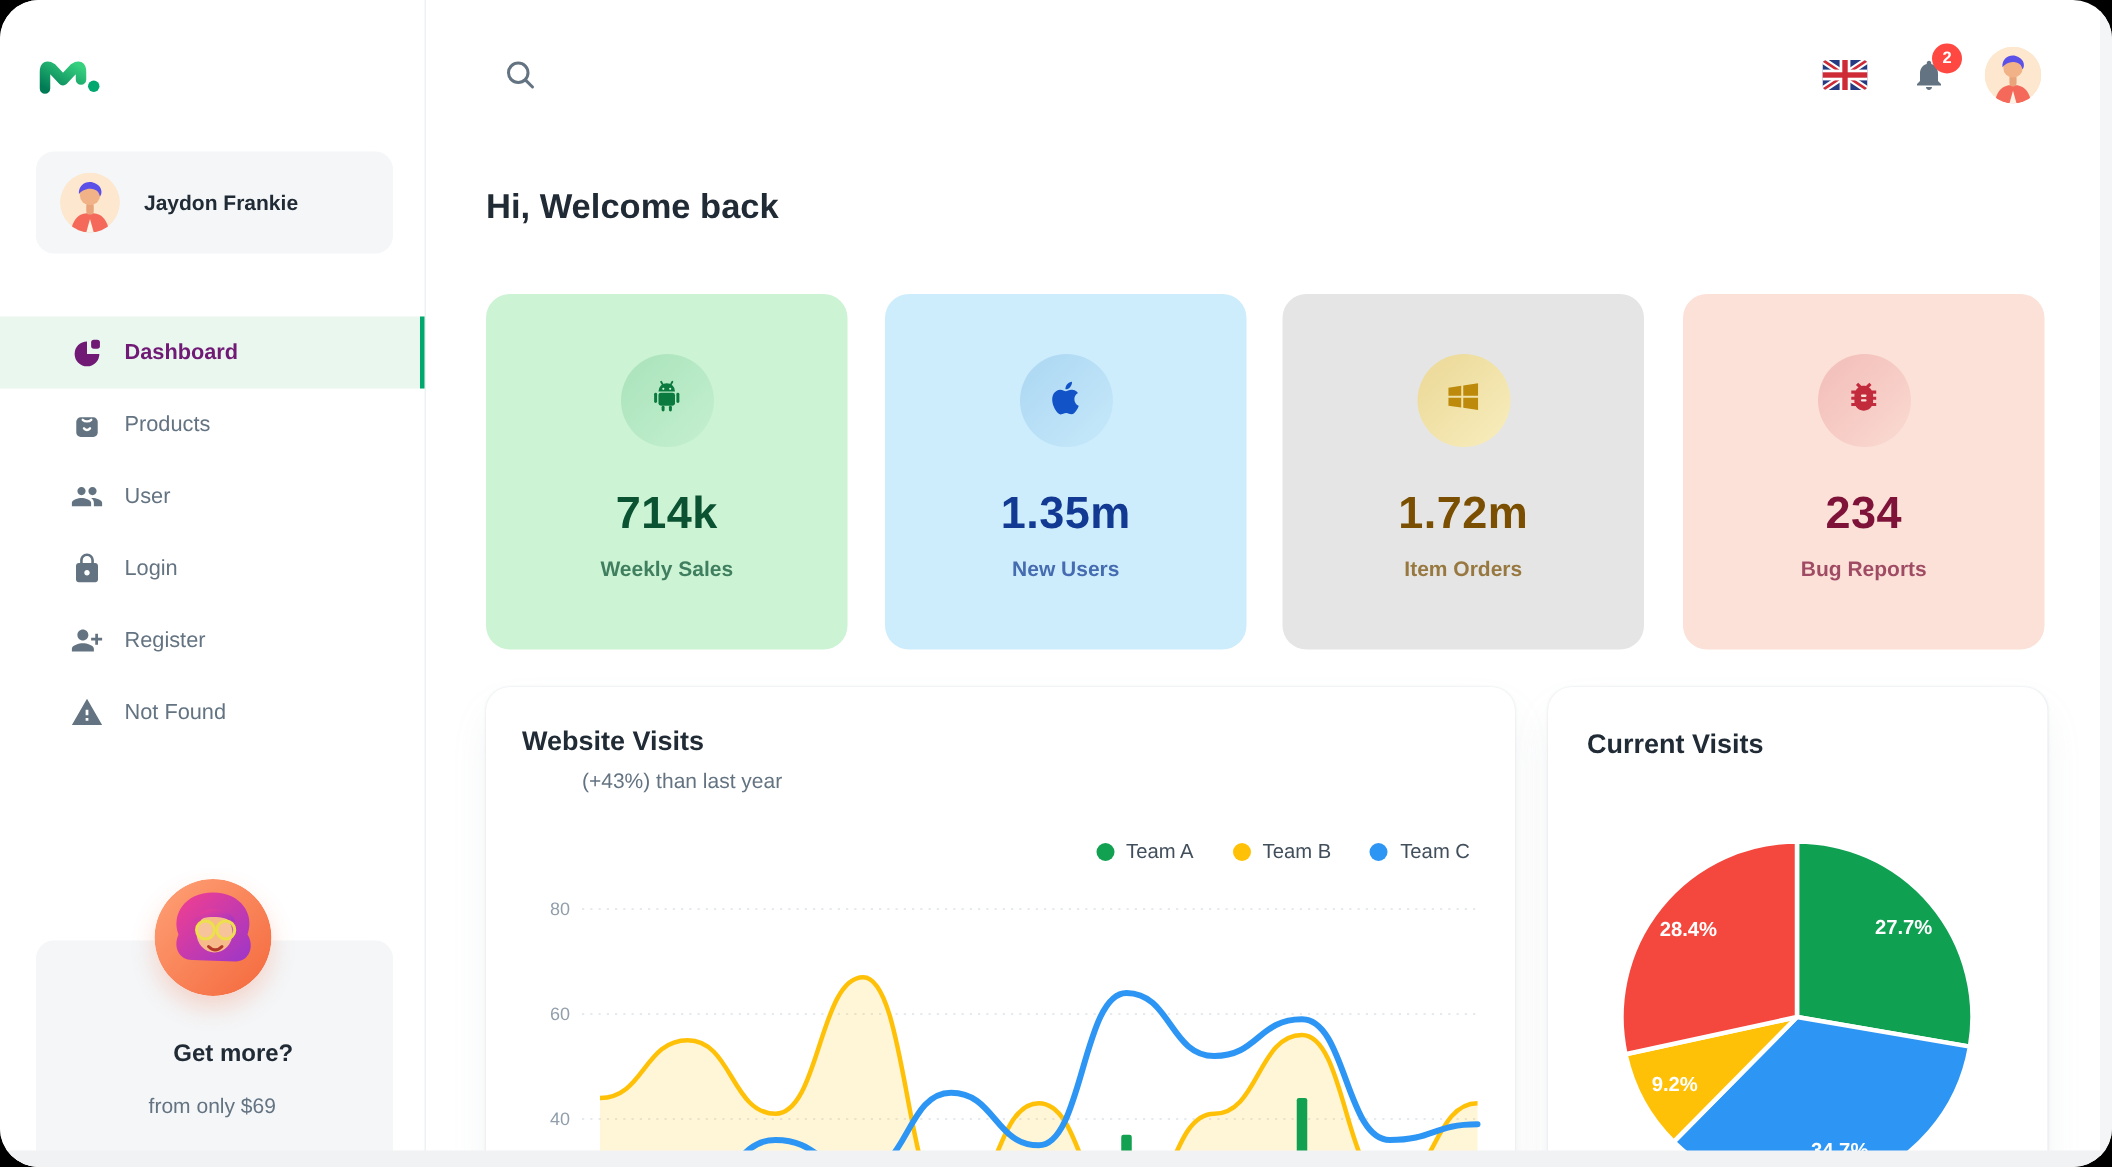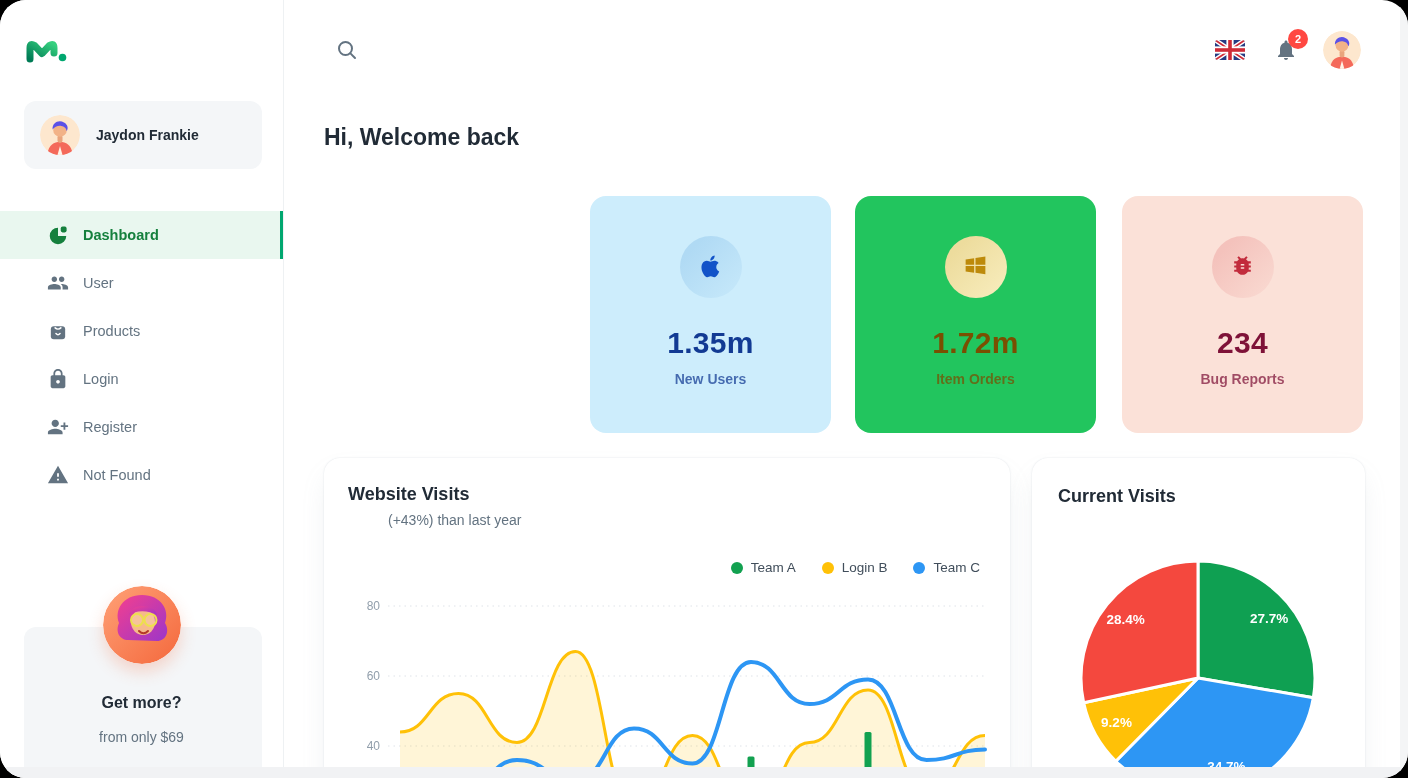--- a/index.html
+++ b/index.html
@@ -11,25 +11,25 @@
   
   .sidebar{position:absolute;left:0;top:0;bottom:0;width:283px;background:#fff;border-right:1px solid #EEF1F3;z-index:5;}
   .logo{position:absolute;left:24px;top:32px;width:48px;height:34px;}
   .user-card{position:absolute;left:24px;top:101px;width:238px;height:68px;border-radius:12px;background:#F4F6F8;display:flex;align-items:center;padding-left:16px;box-sizing:border-box;cursor:pointer;}
   .user-card .avatar{width:40px;height:40px;border-radius:50%;overflow:hidden;flex:0 0 auto;}
   .user-name{margin-left:16px;font-size:14px;font-weight:700;color:#212B36;text-align:center;}
   .nav{position:absolute;left:0;top:211px;width:283px;}
   .nav-item{position:relative;height:48px;display:flex;align-items:center;padding-left:47px;box-sizing:border-box;color:#637381;font-size:14.5px;font-weight:500;cursor:pointer;}
   .nav-item .nicon{width:22px;height:22px;margin-right:14px;display:flex;align-items:center;justify-content:center;}
   .nav-item svg{width:22px;height:22px;fill:currentColor;}
-  .nav-item.active{background:#E9F7EF;color:#15803d;font-weight:700;}
+  .nav-item.active{background:#E9F7EF;color:#701a75;font-weight:700;}
   .nav-item.active::after{content:"";position:absolute;right:0;top:0;bottom:0;width:3px;background:#00A76F;}
   .promo-card{position:absolute;left:24px;top:627px;width:238px;height:160px;border-radius:12px;background:#F4F6F8;cursor:pointer;}
   .promo-avatar{position:absolute;left:50%;transform:translateX(-50%);top:586px;width:78px;height:78px;border-radius:50%;overflow:hidden;box-shadow:0 8px 16px rgba(244,104,60,.24);z-index:6;}
-  .promo-title{position:absolute;width:100%;text-align:center;top:694px;font-size:16px;font-weight:700;color:#212B36;}
+  .promo-title{position:absolute;width:100%;text-align:center;top:694px;font-size:16px;font-weight:700;color:#212B36;padding-left:14px;}
   .promo-sub{position:absolute;width:100%;text-align:center;top:729px;font-size:14px;color:#637381;}
   
   .search-btn{position:absolute;left:335px;top:38px;width:24px;height:24px;cursor:pointer;z-index:10;}
   .flag-btn{position:absolute;left:1215px;top:40px;width:30px;height:20px;cursor:pointer;z-index:10;}
   .bell-btn{position:absolute;left:1274px;top:38px;width:24px;height:24px;cursor:pointer;z-index:10;}
   .bell-btn svg{fill:#637381;width:24px;height:24px;}
   .badge{position:absolute;left:1288px;top:29px;min-width:20px;height:20px;border-radius:10px;background:#FF4842;color:#fff;font-size:11px;font-weight:700;display:flex;align-items:center;justify-content:center;z-index:11;}
   .top-avatar{position:absolute;left:1323px;top:31px;width:38px;height:38px;border-radius:50%;overflow:hidden;cursor:pointer;z-index:10;}
   
   .greeting{position:absolute;left:324px;top:124px;font-size:23px;font-weight:700;color:#212B36;}
@@ -90,34 +90,34 @@
           <svg viewBox="0 0 24 24">
               <path d="M12 13 L12 4 A9 9 0 1 0 21 13 Z"></path>
               <rect x="15" y="2.8" width="6.4" height="6.4" rx="2"></rect>
             </svg>
         </span>
         <span>Dashboard</span>
       </div>
       <div class="nav-item">
         <span class="nicon">
           <svg viewBox="0 0 24 24">
-              <path d="M16 11c1.66 0 2.99-1.34 2.99-3S17.66 5 16 5c-1.66 0-3 1.34-3 3s1.34 3 3 3zm-8 0c1.66 0 2.99-1.34 2.99-3S9.66 5 8 5C6.34 5 5 6.34 5 8s1.34 3 3 3zm0 2c-2.33 0-7 1.17-7 3.5V19h14v-2.5c0-2.33-4.67-3.5-7-3.5zm8 0c-.29 0-.62.02-.97.05 1.16.84 1.97 1.97 1.97 3.45V19h6v-2.5c0-2.33-4.67-3.5-7-3.5z"></path>
-            </svg>
-        </span>
-        <span>User</span>
-      </div>
-      <div class="nav-item">
-        <span class="nicon">
-          <svg viewBox="0 0 24 24">
               <rect x="4.2" y="6.8" width="15.6" height="14.2" rx="3.2"></rect>
               <path d="M8.9 8.6 a4.1 3.4 0 0 0 6.2 0" stroke="#fff" stroke-width="1.7" fill="none" stroke-linecap="round"></path>
               <path d="M9.8 14.8 q2.2 2.4 4.4 0" stroke="#fff" stroke-width="1.7" fill="none" stroke-linecap="round"></path>
             </svg>
         </span>
         <span>Products</span>
+      </div>
+      <div class="nav-item">
+        <span class="nicon">
+          <svg viewBox="0 0 24 24">
+              <path d="M16 11c1.66 0 2.99-1.34 2.99-3S17.66 5 16 5c-1.66 0-3 1.34-3 3s1.34 3 3 3zm-8 0c1.66 0 2.99-1.34 2.99-3S9.66 5 8 5C6.34 5 5 6.34 5 8s1.34 3 3 3zm0 2c-2.33 0-7 1.17-7 3.5V19h14v-2.5c0-2.33-4.67-3.5-7-3.5zm8 0c-.29 0-.62.02-.97.05 1.16.84 1.97 1.97 1.97 3.45V19h6v-2.5c0-2.33-4.67-3.5-7-3.5z"></path>
+            </svg>
+        </span>
+        <span>User</span>
       </div>
       <div class="nav-item">
         <span class="nicon">
           <svg viewBox="0 0 24 24">
               <path d="M18 8h-1V6c0-2.76-2.24-5-5-5S7 3.24 7 6v2H6c-1.1 0-2 .9-2 2v10c0 1.1.9 2 2 2h12c1.1 0 2-.9 2-2V10c0-1.1-.9-2-2-2zm-6 9c-1.1 0-2-.9-2-2s.9-2 2-2 2 .9 2 2-.9 2-2 2zm3.1-9H8.9V6c0-1.71 1.39-3.1 3.1-3.1 1.71 0 3.1 1.39 3.1 3.1v2z"></path>
             </svg>
         </span>
         <span>Login</span>
       </div>
       <div class="nav-item">
@@ -203,36 +203,56 @@
       <path d="M7 40 C9 29 14 27 20 27 C26 27 31 29 33 40 Z" fill="#F4695A"></path>
       <path d="M17.5 40 L20 31 L22.5 40 Z" fill="#FFF3E6"></path>
       <rect x="17.5" y="20" width="5" height="8" rx="2.4" fill="#E9A47C"></rect>
       <circle cx="20" cy="15" r="6.8" fill="#F2B287"></circle>
       <path d="M12.6 14.5 C12 7.5 19 4.5 24 7.5 C28 9.5 28.5 14 26.6 16 C26 12.5 24 11.5 21.5 11 C18 10.3 14.5 12 12.6 14.5 Z" fill="#5B51E8"></path>
     </svg>
   </div>
 
   <div class="greeting">Hi, Welcome back</div>
 
+  <div class="stat-card" style="left: 324px; background: rgb(203, 243, 212);">
+    <div class="stat-circle" style="background: linear-gradient(135deg, rgb(174, 229, 191) 20%, rgb(203, 243, 212) 120%); color: rgb(11, 122, 62);">
+      <span>
+        <svg viewBox="0 0 26 26" width="27" height="27">
+          <path d="M7.7 9.6 a5.3 5.3 0 0 1 10.6 0 Z"></path>
+          <line x1="9.4" y1="3.4" x2="10.4" y2="5.2" stroke="currentColor" stroke-width="1.2" stroke-linecap="round"></line>
+          <line x1="16.6" y1="3.4" x2="15.6" y2="5.2" stroke="currentColor" stroke-width="1.2" stroke-linecap="round"></line>
+          <circle cx="10.8" cy="7.9" r="0.7" fill="#CBF3D4"></circle>
+            <circle cx="15.2" cy="7.9" r="0.7" fill="#CBF3D4"></circle>
+          <rect x="7.7" y="10.4" width="10.6" height="8.4" rx="1.6"></rect>
+          <rect x="4.9" y="10.4" width="1.9" height="6.6" rx="0.95"></rect>
+            <rect x="19.2" y="10.4" width="1.9" height="6.6" rx="0.95"></rect>
+          <rect x="9.7" y="18.8" width="1.9" height="3.6" rx="0.95"></rect>
+            <rect x="14.4" y="18.8" width="1.9" height="3.6" rx="0.95"></rect>
+        </svg>
+      </span>
+    </div>
+    <div class="stat-value" style="color: rgb(10, 82, 49);">714k</div>
+    <div class="stat-label" style="color: rgb(10, 82, 49);">Weekly Sales</div>
+  </div>
 
   <div class="stat-card" style="left: 590px; background: rgb(205, 237, 252);">
     <div class="stat-circle" style="background: linear-gradient(135deg, rgb(176, 218, 244) 20%, rgb(205, 237, 252) 120%); color: rgb(18, 83, 200);">
       <span>
         <svg viewBox="0 0 26 26" width="27" height="27">
             <g transform="translate(1.5,2)">
           <path d="M17.05 12.536c-.026-2.65 2.165-3.92 2.263-3.982-1.232-1.8-3.148-2.047-3.83-2.074-1.63-.165-3.183.96-4.01.96-.826 0-2.103-.937-3.455-.911-1.777.026-3.417 1.033-4.33 2.624-1.846 3.2-.471 7.935 1.327 10.53.879 1.27 1.926 2.697 3.3 2.646 1.325-.052 1.826-.858 3.43-.858 1.602 0 2.054.858 3.455.832 1.427-.026 2.33-1.296 3.202-2.57 1.008-1.474 1.423-2.9 1.447-2.973-.032-.014-2.776-1.064-2.803-4.224zM14.41 4.76c.73-.885 1.223-2.115 1.089-3.34-1.052.042-2.325.7-3.08 1.585-.676.783-1.268 2.035-1.109 3.236 1.173.09 2.37-.596 3.1-1.48z"></path>
         </g>
           </svg>
       </span>
     </div>
     <div class="stat-value" style="color: rgb(18, 58, 147);">1.35m</div>
     <div class="stat-label" style="color: rgb(18, 58, 147);">New Users</div>
   </div>
 
-  <div class="stat-card" style="left: 855px; background: #22c55e;">
+  <div class="stat-card" style="left: 855px; background: #e5e5e5;">
     <div class="stat-circle" style="background: linear-gradient(135deg, rgb(237, 220, 157) 20%, rgb(251, 242, 199) 120%); color: rgb(189, 138, 11);">
       <span>
         <svg viewBox="0 0 26 26" width="27" height="27">
           <path d="M3.5 7.2 L11.7 6 V12.3 H3.5 Z"></path>
             <path d="M13 5.8 L22.5 4.4 V12.3 H13 Z"></path>
           <path d="M3.5 13.6 H11.7 V19.9 L3.5 18.7 Z"></path>
             <path d="M13 13.6 H22.5 V21.5 L13 20.1 Z"></path>
         </svg>
       </span>
     </div>
@@ -281,21 +301,21 @@
       </svg>
     <div class="card-title">Website Visits</div>
     <div class="card-sub">(+43%) than last year</div>
     <div class="legend">
       <div class="legend-item">
         <span class="ldot" style="background: rgb(18, 161, 80);"></span>
         <span>Team A</span>
       </div>
       <div class="legend-item">
         <span class="ldot" style="background: rgb(255, 193, 7);"></span>
-        <span>Login B</span>
+        <span>Team B</span>
       </div>
       <div class="legend-item">
         <span class="ldot" style="background: rgb(45, 150, 244);"></span>
         <span>Team C</span>
       </div>
     </div>
   </div>
 
   <div class="chart-card" id="cv-card">
     <svg class="chart-svg" width="333" height="430" viewBox="0 0 333 430">

